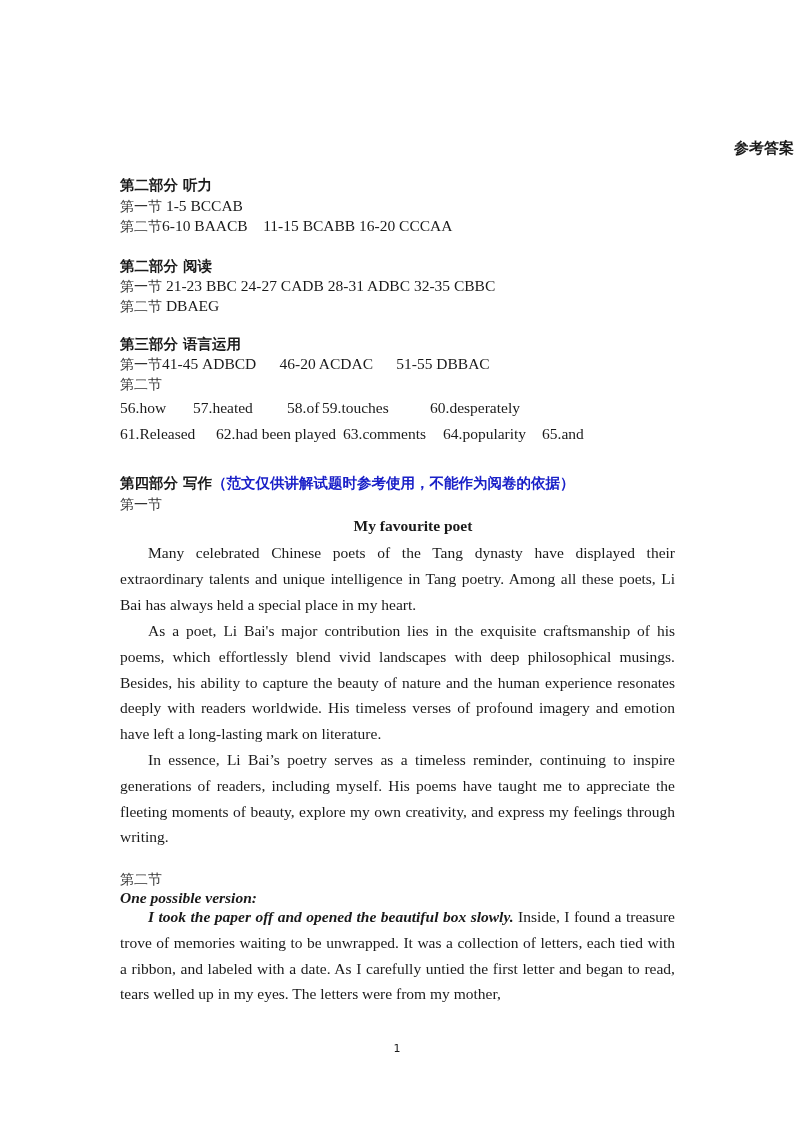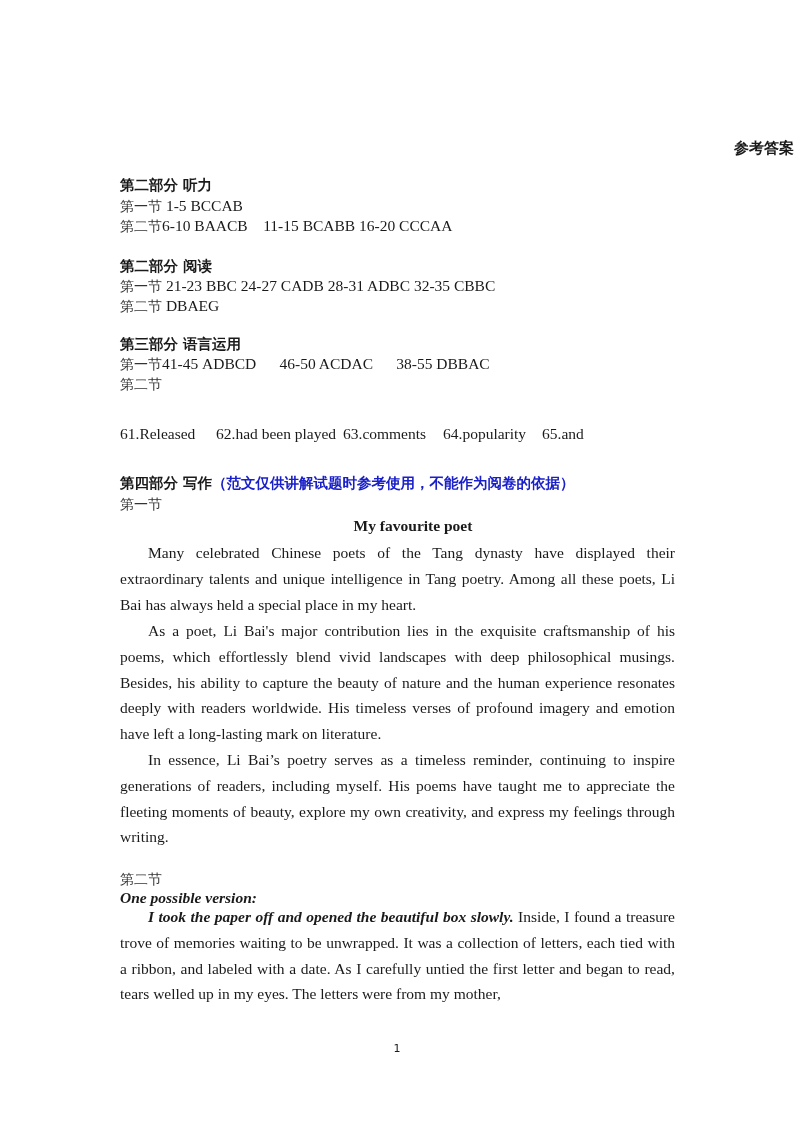--- a/index.html
+++ b/index.html
@@ -40,23 +40,26 @@
   <div class="line h" style="top:256px">第二部分  阅读</div>
   <div class="line" style="top:276px">
     <span class="cn">第一节</span><span style="white-space:pre"> 21-23 BBC 24-27 CADB 28-31 ADBC 32-35 CBBC</span>
   </div>
   <div class="line" style="top:296px">
     <span class="cn">第二节</span><span style="white-space:pre"> DBAEG</span>
   </div>
 
   <div class="line h" style="top:334px">第三部分  语言运用</div>
   <div class="line" style="top:354px">
-    <span class="cn">第一节</span><span style="white-space:pre">41-45 ADBCD      46-50 ACDAC      38-55 DBBAC</span>
+    <span class="cn">第一节</span><span style="white-space:pre">41-45 ADBCD      46-20 ACDAC      51-55 DBBAC</span>
   </div>
   <div class="line cn" style="top:374px">第二节</div>
+  <div class="line" style="top:398px">
+    <span class="ans" style="width:60px">56.how</span><span class="ans" style="width:94px; padding-left:13px">57.heated</span><span class="ans" style="width:35px; padding-left:0px">58.of</span><span class="ans" style="width:108px; padding-left:0px">59.touches</span><span class="ans" style="width:120px">60.desperately</span>
+  </div>
   <div class="line" style="top:424px">
     <span class="ans" style="width:96px">61.Released</span><span class="ans" style="width:127px">62.had been played</span><span class="ans" style="width:100px">63.comments</span><span class="ans" style="width:99px">64.popularity</span><span class="ans" style="width:40px">65.and</span>
   </div>
 
   <div class="line h" style="top:473px">
     <span>第四部分  写作</span><span class="blue">（范文仅供讲解试题时参考使用，不能作为阅卷的依据）</span>
   </div>
   <div class="line cn" style="top:494px">第一节</div>
 
   <div class="essay-title">My favourite poet</div>

